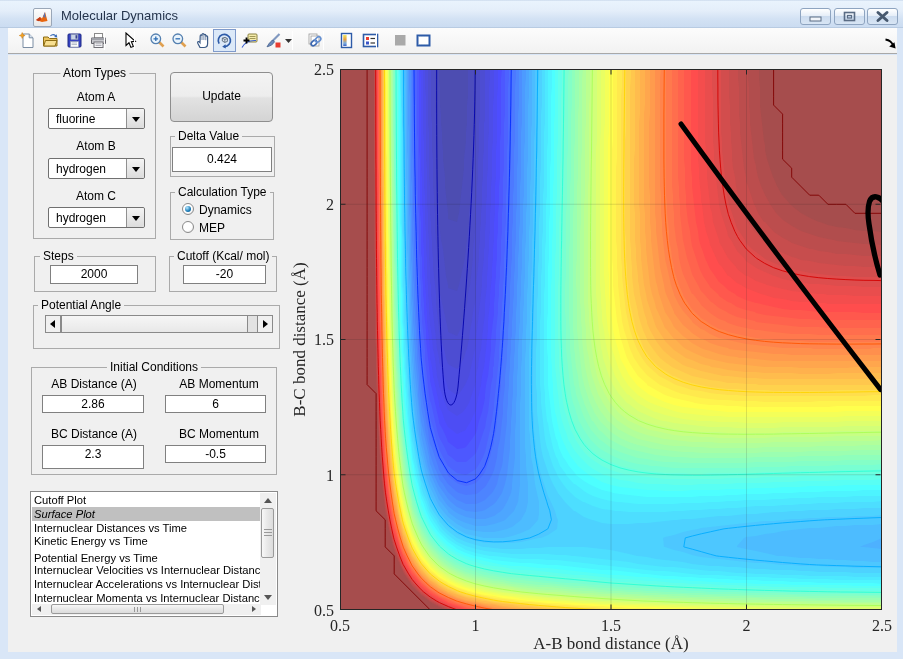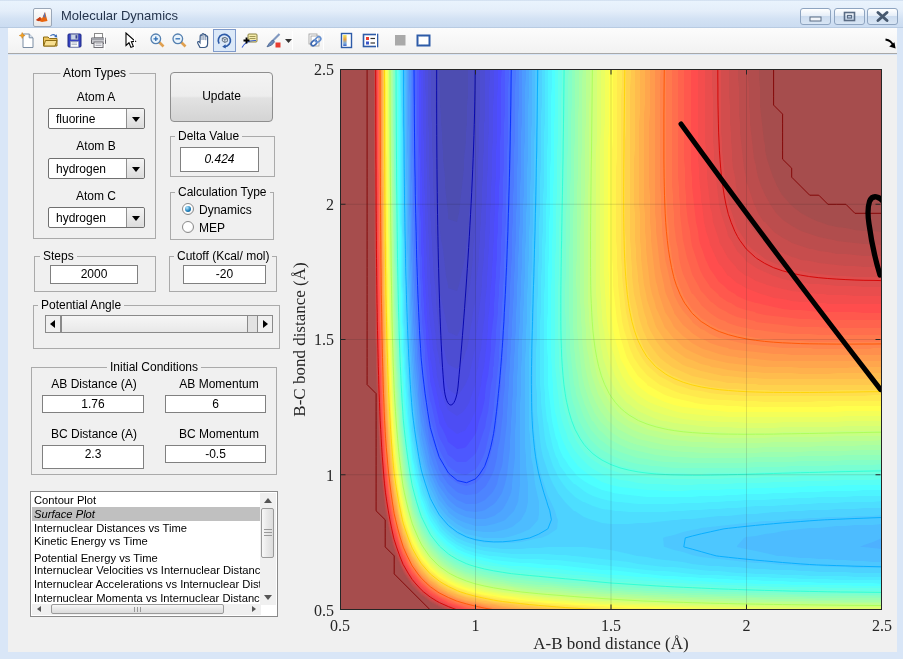--- a/index.html
+++ b/index.html
@@ -91,21 +91,21 @@
 <div class="ddown" style="left:48px; top:207px; width:97px;">
       <span class="dtxt">hydrogen</span>
       <span class="dbtn"></span>
     </div>
 
 <div id="updbtn">Update</div>
 
 <div class="gbox" style="left:170px; top:136px; width:105px; height:41px;">
   <span class="gtitle" style="left:4px;">Delta Value</span>
 </div>
-<div class="edit" style="left:180px; top:147px; width:79px; height:25px; line-height:23px;font-style:italic;">0.424</div>
+<div class="edit" style="left:172px; top:147px; width:100px; height:25px; line-height:23px;">0.424</div>
 
 <div class="gbox" style="left:170px; top:192px; width:104px; height:48px;">
   <span class="gtitle" style="left:4px;">Calculation Type</span>
 </div>
 <div class="radio sel" style="left:182px; top:203px;"></div>
 <div class="lbl" style="left:199px; top:203px;">Dynamics</div>
 <div class="radio" style="left:182px; top:221px;"></div>
 <div class="lbl" style="left:199px; top:221px;">MEP</div>
 
 <div class="gbox" style="left:34px; top:256px; width:122px; height:36px;">
@@ -129,29 +129,29 @@
   <div style="position:absolute; left:202px; top:0; width:9px; height:16px; background:#e2e2e2;"></div>
   <div style="position:absolute; right:0; top:0; width:15px; height:16px; background:#f0f0f0; border-left:1px solid #8a8a8a;"></div>
   <div class="arr" style="right:4px; top:4px; border-top:4px solid transparent; border-bottom:4px solid transparent; border-left:5px solid #000;"></div>
 </div>
 
 <div class="gbox" style="left:31px; top:367px; width:246px; height:108px;">
   <span class="gtitle" style="left:50%; transform:translateX(-50%);">Initial Conditions</span>
 </div>
 <div class="lbl" style="left:94px; top:377px; transform:translateX(-50%);">AB Distance (A)</div>
 <div class="lbl" style="left:219px; top:377px; transform:translateX(-50%);">AB Momentum</div>
-<div class="edit" style="left:42px; top:395px; width:102px; height:18px; line-height:16px;">1.76</div>
+<div class="edit" style="left:42px; top:395px; width:102px; height:18px; line-height:16px;">2.86</div>
 <div class="edit" style="left:165px; top:395px; width:101px; height:18px; line-height:16px;">6</div>
 <div class="lbl" style="left:94px; top:427px; transform:translateX(-50%);">BC Distance (A)</div>
 <div class="lbl" style="left:219px; top:427px; transform:translateX(-50%);">BC Momentum</div>
 <div class="edit" style="left:42px; top:445px; width:102px; height:24px; line-height:16px;">2.3</div>
 <div class="edit" style="left:165px; top:445px; width:101px; height:18px; line-height:16px;">-0.5</div>
 
 <div id="listbox">
-  <div class="li" style="top:1px;">Contour Plot</div>
+  <div class="li" style="top:1px;">Cutoff Plot</div>
   <div class="li sel" style="top:15px;">Surface Plot</div>
   <div class="li" style="top:29px;">Internuclear Distances vs Time</div>
   <div class="li" style="top:59px;">Potential Energy vs Time</div>
   <div class="li" style="top:42px;">Kinetic Energy vs Time</div>
   <div class="li" style="top:71px;">Internuclear Velocities vs Internuclear Distance</div>
   <div class="li" style="top:85px;">Internuclear Accelerations vs Internuclear Dista</div>
   <div class="li" style="top:99px;">Internuclear Momenta vs Internuclear Distance</div>
 
   <div class="sbar" style="right:1px; top:1px; width:16px; height:112px;">
     <div class="arr" style="left:4px; top:5px; border-left:4px solid transparent; border-right:4px solid transparent; border-bottom:5px solid #555;"></div>

